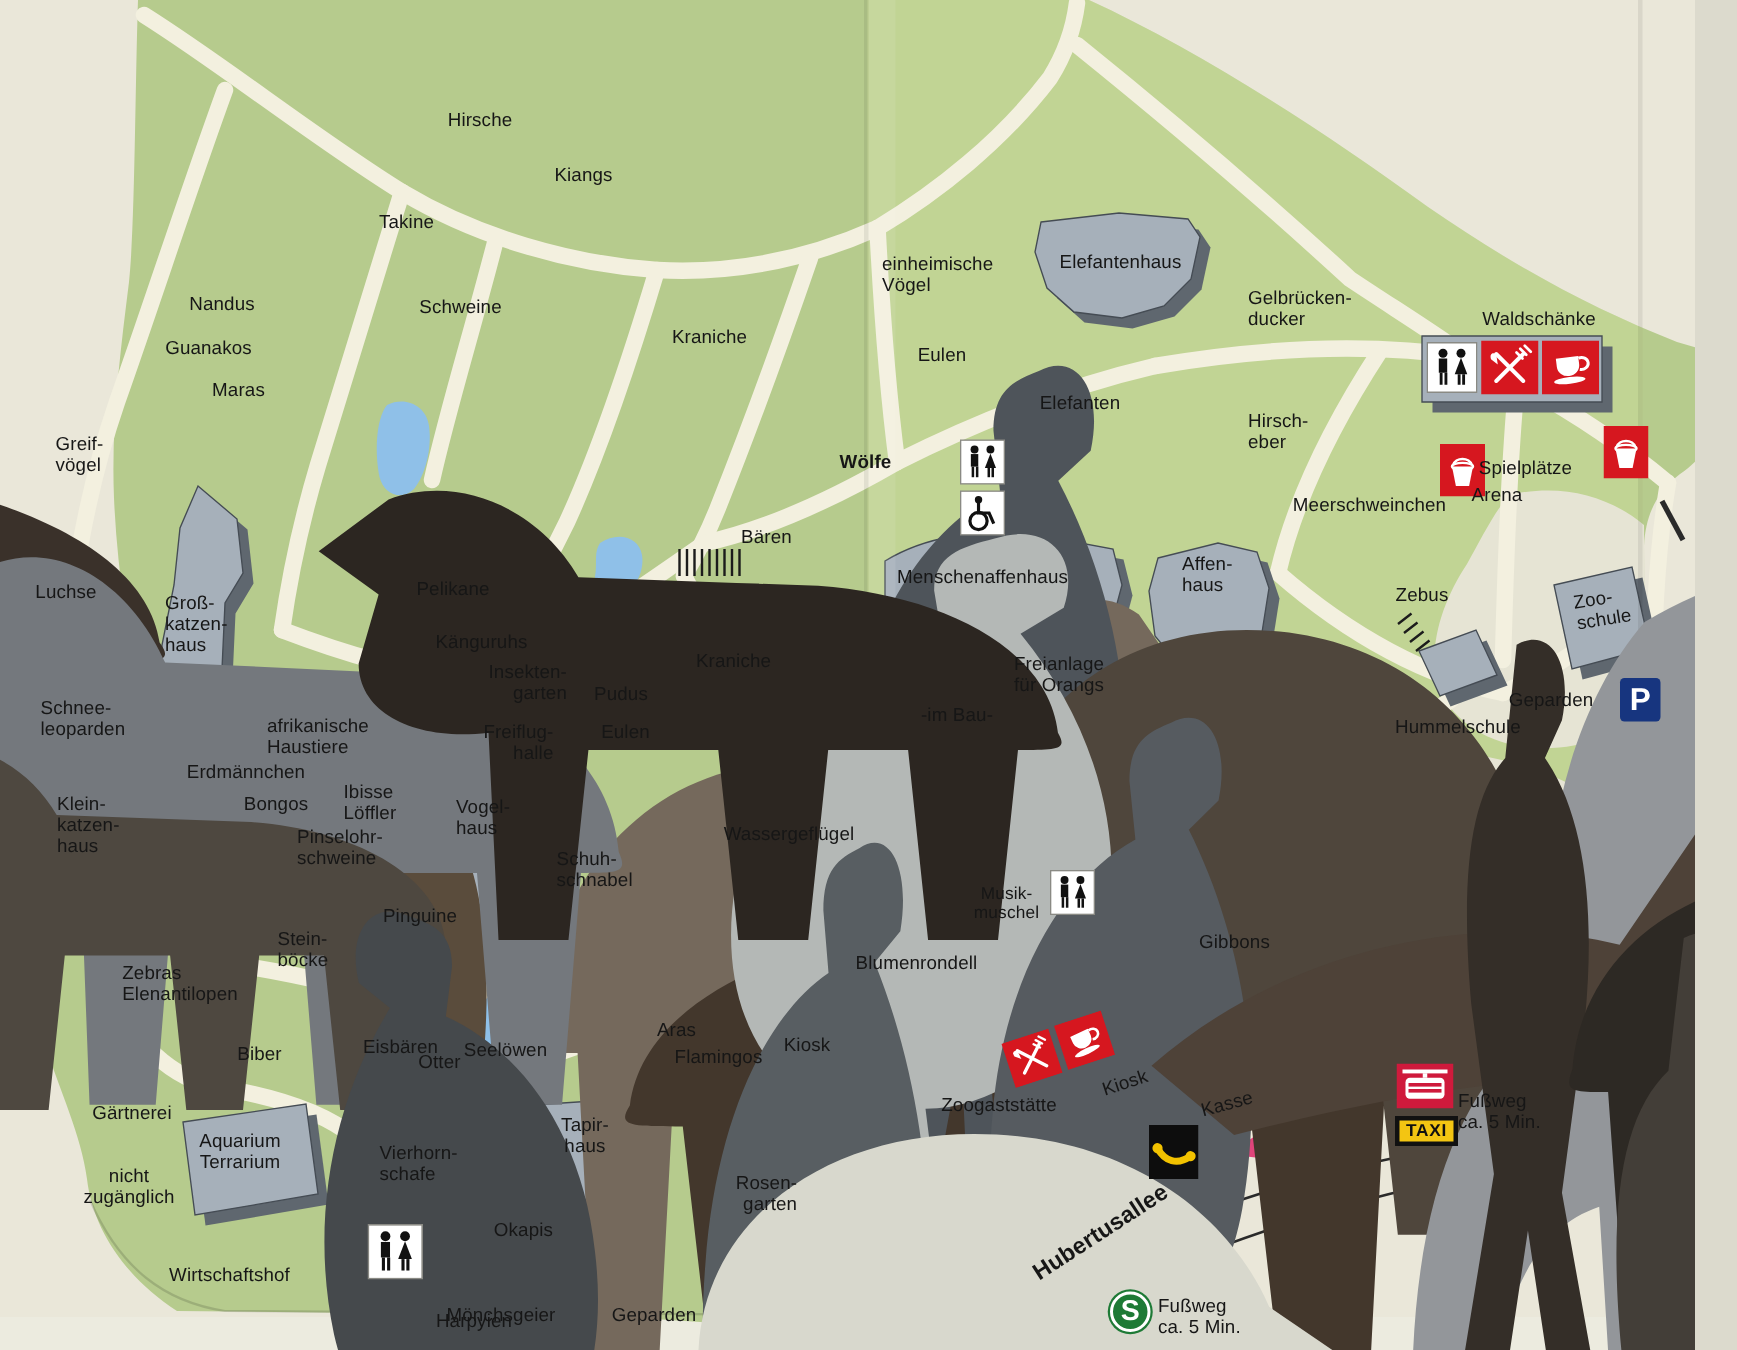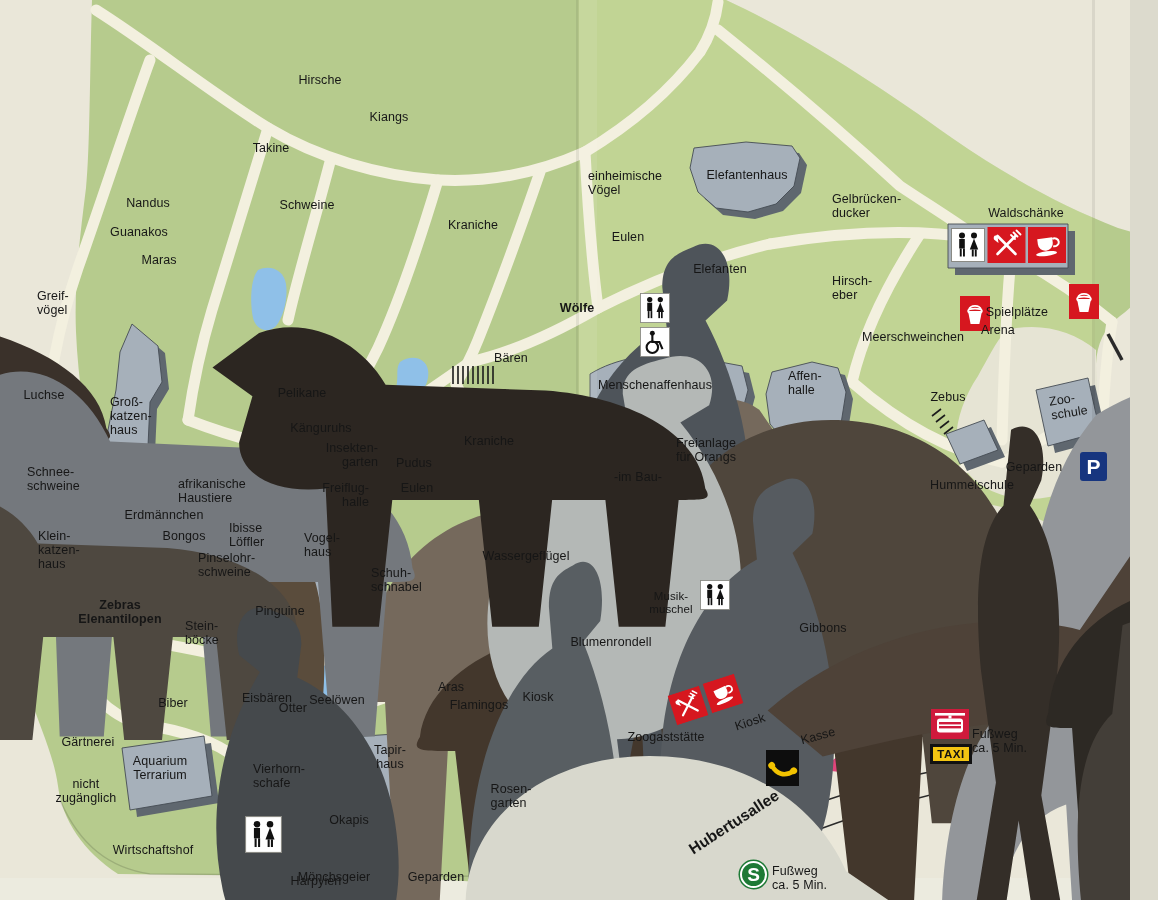--- a/index.html
+++ b/index.html
@@ -310,38 +310,38 @@
       <div class="label" style="left: 489px; top: 441px; transform: translate(-50%, -50%); text-align: center;">Kraniche</div>
       <div class="label" style="left: 526px; top: 556px; transform: translate(-50%, -50%); text-align: center;">Wassergeflügel</div>
       <div class="label" style="left: 304px; top: 545px; transform: translate(0px, -50%); text-align: left;">Vogel-
 haus</div>
       <div class="label" style="left: 371px; top: 580px; transform: translate(0px, -50%); text-align: left;">Schuh-
 schnabel</div>
       <div class="label" style="left: 676px; top: 450px; transform: translate(0px, -50%); text-align: left;">Freianlage
 für Orangs</div>
       <div class="label" style="left: 638px; top: 477px; transform: translate(-50%, -50%); text-align: center;">-im Bau-</div>
       <div class="label" style="left: 788px; top: 383px; transform: translate(0px, -50%); text-align: left;">Affen-
-halle</div>
+haus</div>
       <div class="label" style="left: 655px; top: 385px; transform: translate(-50%, -50%); text-align: center;">Menschenaffenhaus</div>
       <div class="label" style="left: 1034px; top: 467px; transform: translate(-50%, -50%); text-align: center;">Geparden</div>
       <div class="label" style="left: 972px; top: 485px; transform: translate(-50%, -50%); text-align: left;">Hummelschule</div>
       <div class="label" style="left: 27px; top: 479px; transform: translate(0px, -50%); text-align: left;">Schnee-
-schweine</div>
+leoparden</div>
       <div class="label" style="left: 178px; top: 491px; transform: translate(0px, -50%); text-align: left;">afrikanische
 Haustiere</div>
       <div class="label" style="left: 164px; top: 515px; transform: translate(-50%, -50%); text-align: center;">Erdmännchen</div>
       <div class="label" style="left: 229px; top: 535px; transform: translate(0px, -50%); text-align: left;">Ibisse
 Löffler</div>
       <div class="label" style="left: 184px; top: 536px; transform: translate(-50%, -50%); text-align: center;">Bongos</div>
       <div class="label" style="left: 198px; top: 565px; transform: translate(0px, -50%); text-align: left;">Pinselohr-
 schweine</div>
       <div class="label" style="left: 38px; top: 550px; transform: translate(0px, -50%); text-align: left;">Klein-
 katzen-
 haus</div>
-      <div class="label" style="left: 120px; top: 612px; transform: translate(-50%, -50%); text-align: center; font-weight: bold;">Zebras
+      <div class="label" style="left: 120px; top: 656px; transform: translate(-50%, -50%); ">Zebras
 Elenantilopen</div>
       <div class="label" style="left: 185px; top: 633px; transform: translate(0px, -50%); text-align: left;">Stein-
 böcke</div>
       <div class="label" style="left: 280px; top: 611px; transform: translate(-50%, -50%); text-align: center;">Pinguine</div>
       <div class="label" style="left: 267px; top: 698px; transform: translate(-50%, -50%); text-align: center;">Eisbären</div>
       <div class="label" style="left: 293px; top: 708px; transform: translate(-50%, -50%); text-align: center;">Otter</div>
       <div class="label" style="left: 337px; top: 700px; transform: translate(-50%, -50%); text-align: center;">Seelöwen</div>
       <div class="label" style="left: 173px; top: 703px; transform: translate(-50%, -50%); text-align: center;">Biber</div>
       <div class="label" style="left: 88px; top: 742px; transform: translate(-50%, -50%); text-align: center;">Gärtnerei</div>
       <div class="label" style="left: 86px; top: 791px; transform: translate(-50%, -50%); text-align: center;">nicht
@@ -353,21 +353,21 @@
 schafe</div>
       <div class="label" style="left: 316px; top: 837px; transform: translate(-50%, -50%); text-align: center; margin-top: 44px;">Harpyien</div>
       <div class="label" style="left: 349px; top: 820px; transform: translate(-50%, -50%); text-align: center;">Okapis</div>
       <div class="label" style="left: 390px; top: 757px; transform: translate(-50%, -50%); text-align: center;">Tapir-
 haus</div>
       <div class="label" style="left: 334px; top: 877px; transform: translate(-50%, -50%); text-align: center;">Mönchsgeier</div>
       <div class="label" style="left: 436px; top: 877px; transform: translate(-50%, -50%); text-align: center;">Geparden</div>
       <div class="label" style="left: 451px; top: 687px; transform: translate(-50%, -50%); text-align: center;">Aras</div>
       <div class="label" style="left: 479px; top: 705px; transform: translate(-50%, -50%); text-align: center;">Flamingos</div>
       <div class="label" style="left: 538px; top: 697px; transform: translate(-50%, -50%); text-align: center;">Kiosk</div>
-      <div class="label" style="left: 511px; top: 796px; transform: translate(-50%, -50%); text-align: left;">Rosen-
+      <div class="label" style="left: 511px; top: 796px; transform: translate(-50%, -50%); text-align: right;">Rosen-
 garten</div>
       <div class="label" style="left: 611px; top: 642px; transform: translate(-50%, -50%); text-align: center;">Blumenrondell</div>
       <div class="label" style="left: 666px; top: 737px; transform: translate(-50%, -50%); text-align: center;">Zoogaststätte</div>
       <div class="label" style="left: 750px; top: 722px; transform: translate(-50%, -50%) rotate(-18deg); text-align: center;">Kiosk</div>
       <div class="label" style="left: 818px; top: 736px; transform: translate(-50%, -50%) rotate(-15deg); text-align: center;">Kasse</div>
       <div class="label" style="left: 671px; top: 603px; transform: translate(-50%, -50%); text-align: center; font-size: 11.5px;">Musik-
 muschel</div>
       <div class="label" style="left: 792px; top: 628px; transform: translate(-50%, -50%); text-align: right; margin-left: 31px;">Gibbons</div>
       <div class="label" style="left: 734px; top: 822px; transform: translate(-50%, -50%) rotate(-33deg); text-align: center; font-size: 15.5px; font-weight: 700;">Hubertusallee</div>
       <div class="label" style="left: 772px; top: 878px; transform: translate(0px, -50%); text-align: left;">Fußweg

